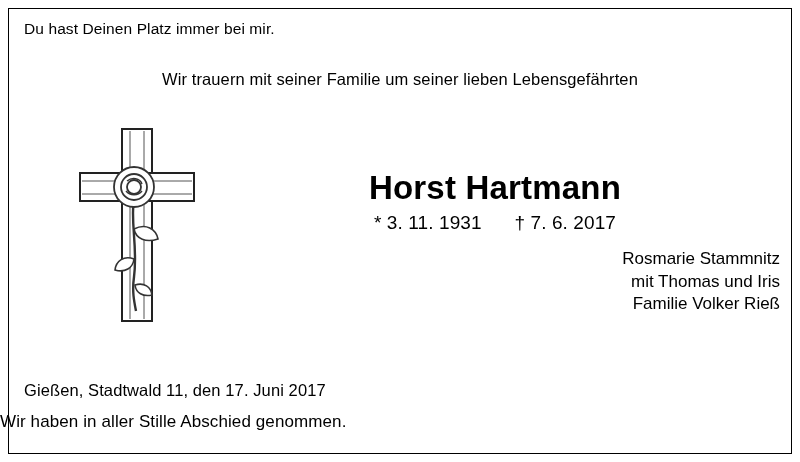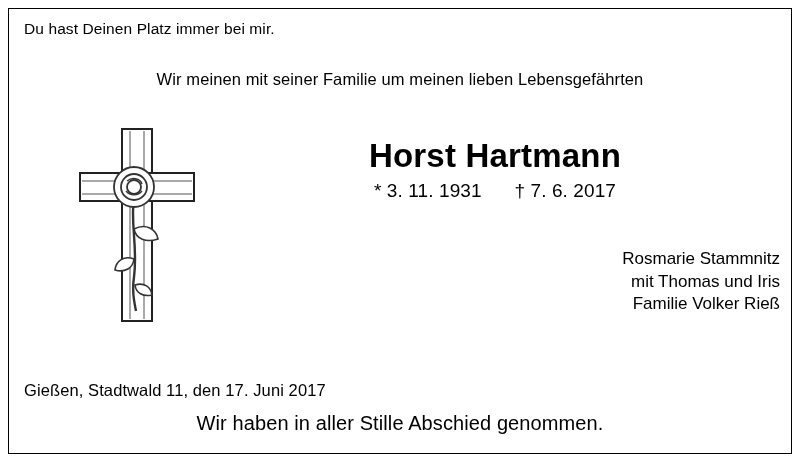--- a/index.html
+++ b/index.html
@@ -50,20 +50,21 @@
     left: 210px;
     right: 20px;
     top: 138px;
     text-align: center;
   }
   .deceased-name {
     font-size: 33px;
     font-weight: bold;
     letter-spacing: 0.2px;
     line-height: 1.1;
+    margin-top: 32px;
   }
   .dates {
     margin-top: 6px;
     font-size: 19px;
     letter-spacing: 0.1px;
   }
   .dates .sep {
     display: inline-block;
     width: 22px;
   }
@@ -85,42 +86,42 @@
     top: 381px;
     font-size: 16.5px;
     letter-spacing: 0.1px;
     white-space: nowrap;
   }
   .closing-line {
     position: absolute;
     left: 0;
     right: 0;
     top: 412px;
-    text-align: center;
-    font-size: 20px;
+    text-align: left;
+    font-size: 17px;
     letter-spacing: 0.1px;
   }
   .cross-art {
     position: absolute;
     left: 72px;
     top: 125px;
     width: 130px;
     height: 200px;
   }
 </style>
 </head>
 <body>
 
 <div class="obituary">
 
   <div class="frame"></div>
 
   <div class="motto">Du hast Deinen Platz immer bei mir.</div>
 
-  <div class="mourning-line">Wir meinen mit seiner Familie um meinen lieben Lebensgefährten</div>
+  <div class="mourning-line">Wir trauern mit seiner Familie um seiner lieben Lebensgefährten</div>
 
   <div class="cross-art">
     <svg viewBox="0 0 130 200" width="130" height="200" aria-hidden="true">
 
       <rect x="50" y="4" width="30" height="192" fill="#ffffff" stroke="#222222" stroke-width="2"></rect>
       <line x1="58" y1="6" x2="58" y2="194" stroke="#555555" stroke-width="1"></line>
       <line x1="72" y1="6" x2="72" y2="194" stroke="#555555" stroke-width="1"></line>
 
       <rect x="8" y="48" width="114" height="28" fill="#ffffff" stroke="#222222" stroke-width="2"></rect>
       <line x1="10" y1="56" x2="120" y2="56" stroke="#555555" stroke-width="1"></line>

